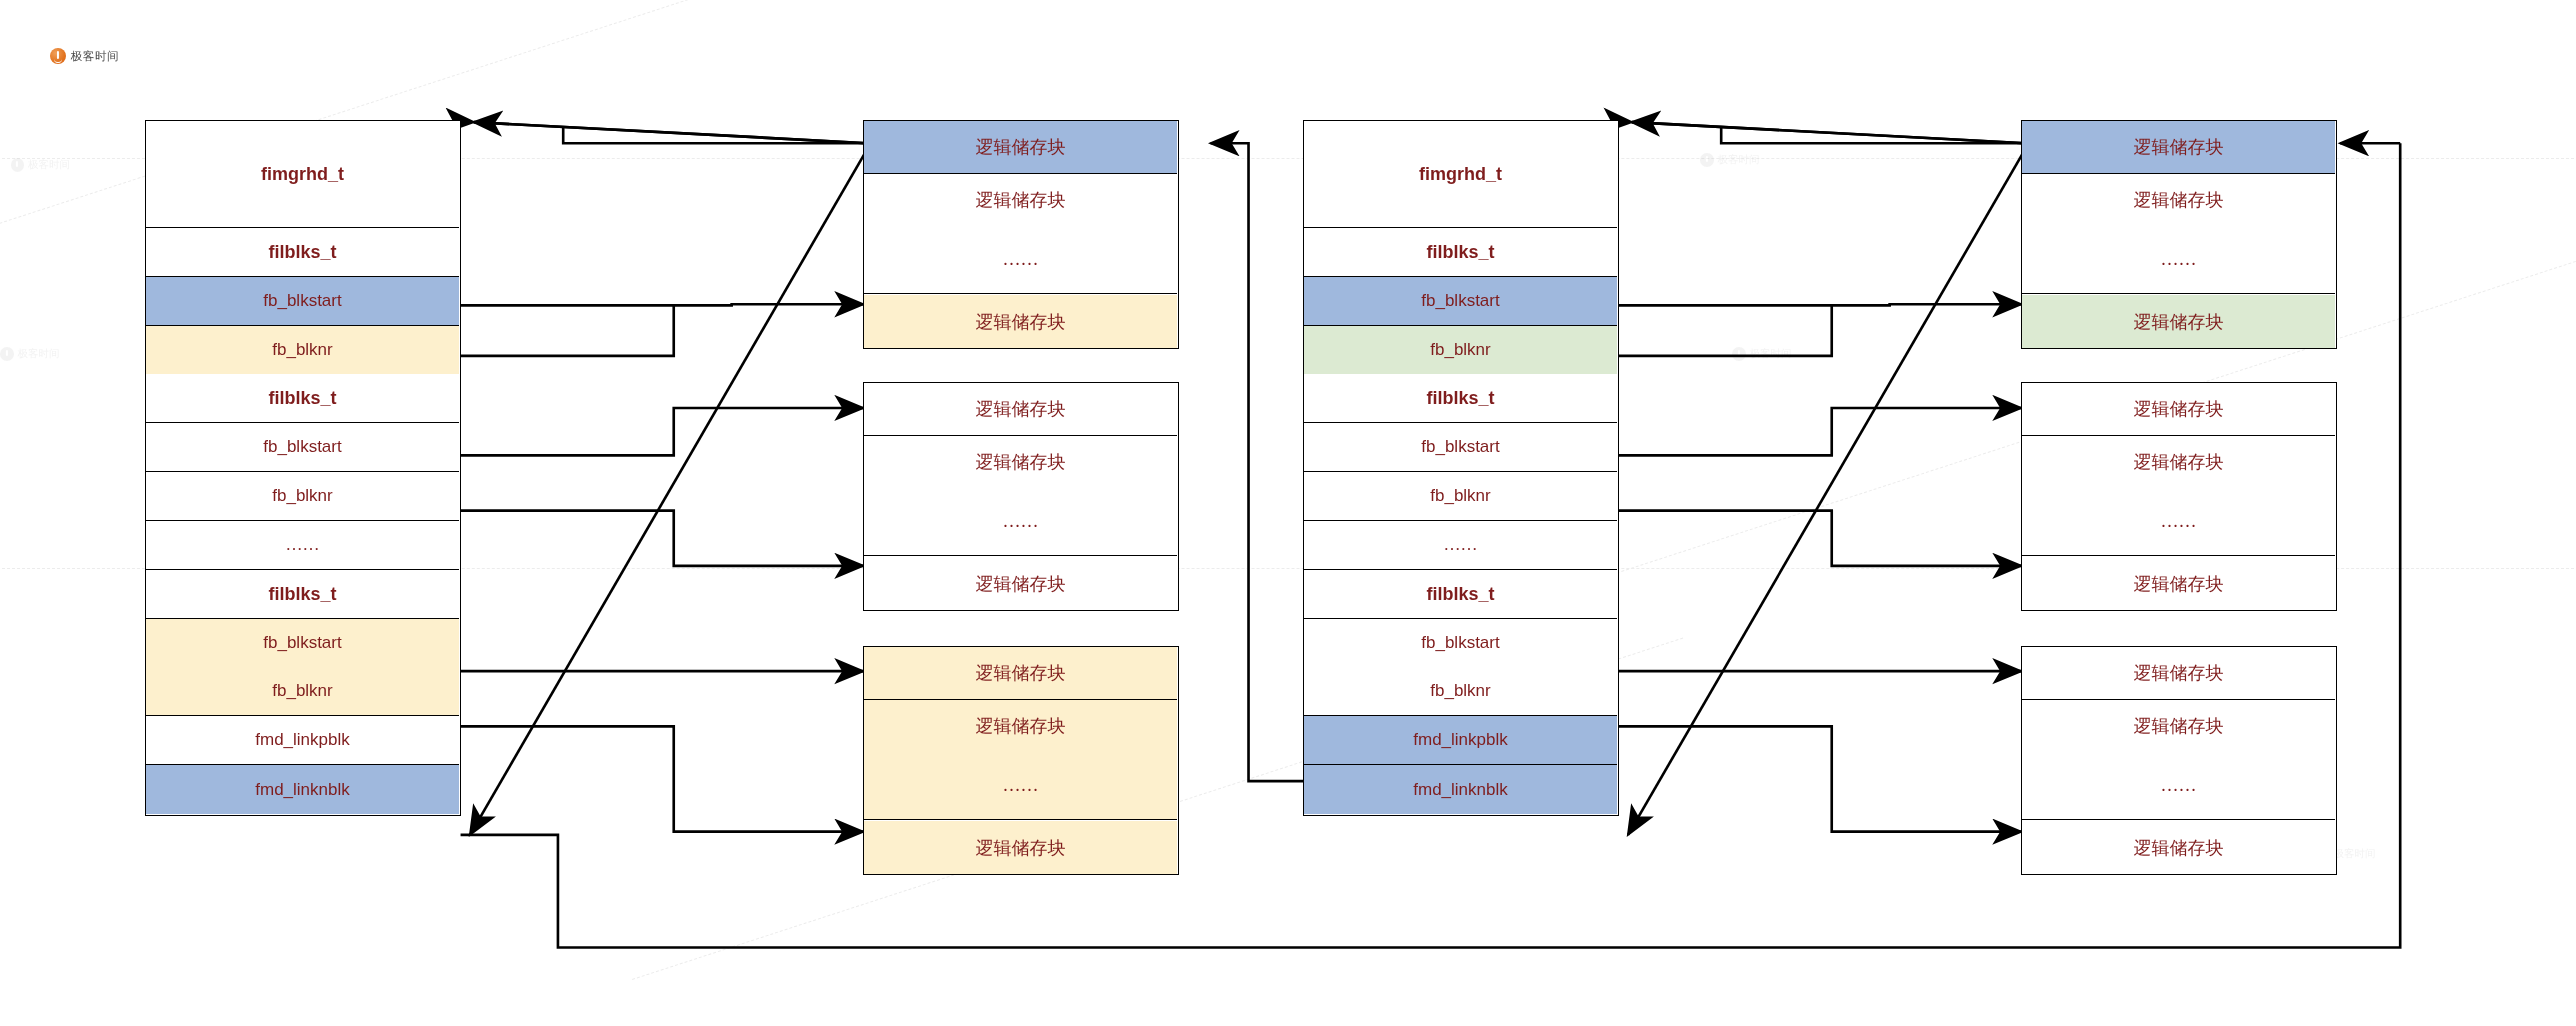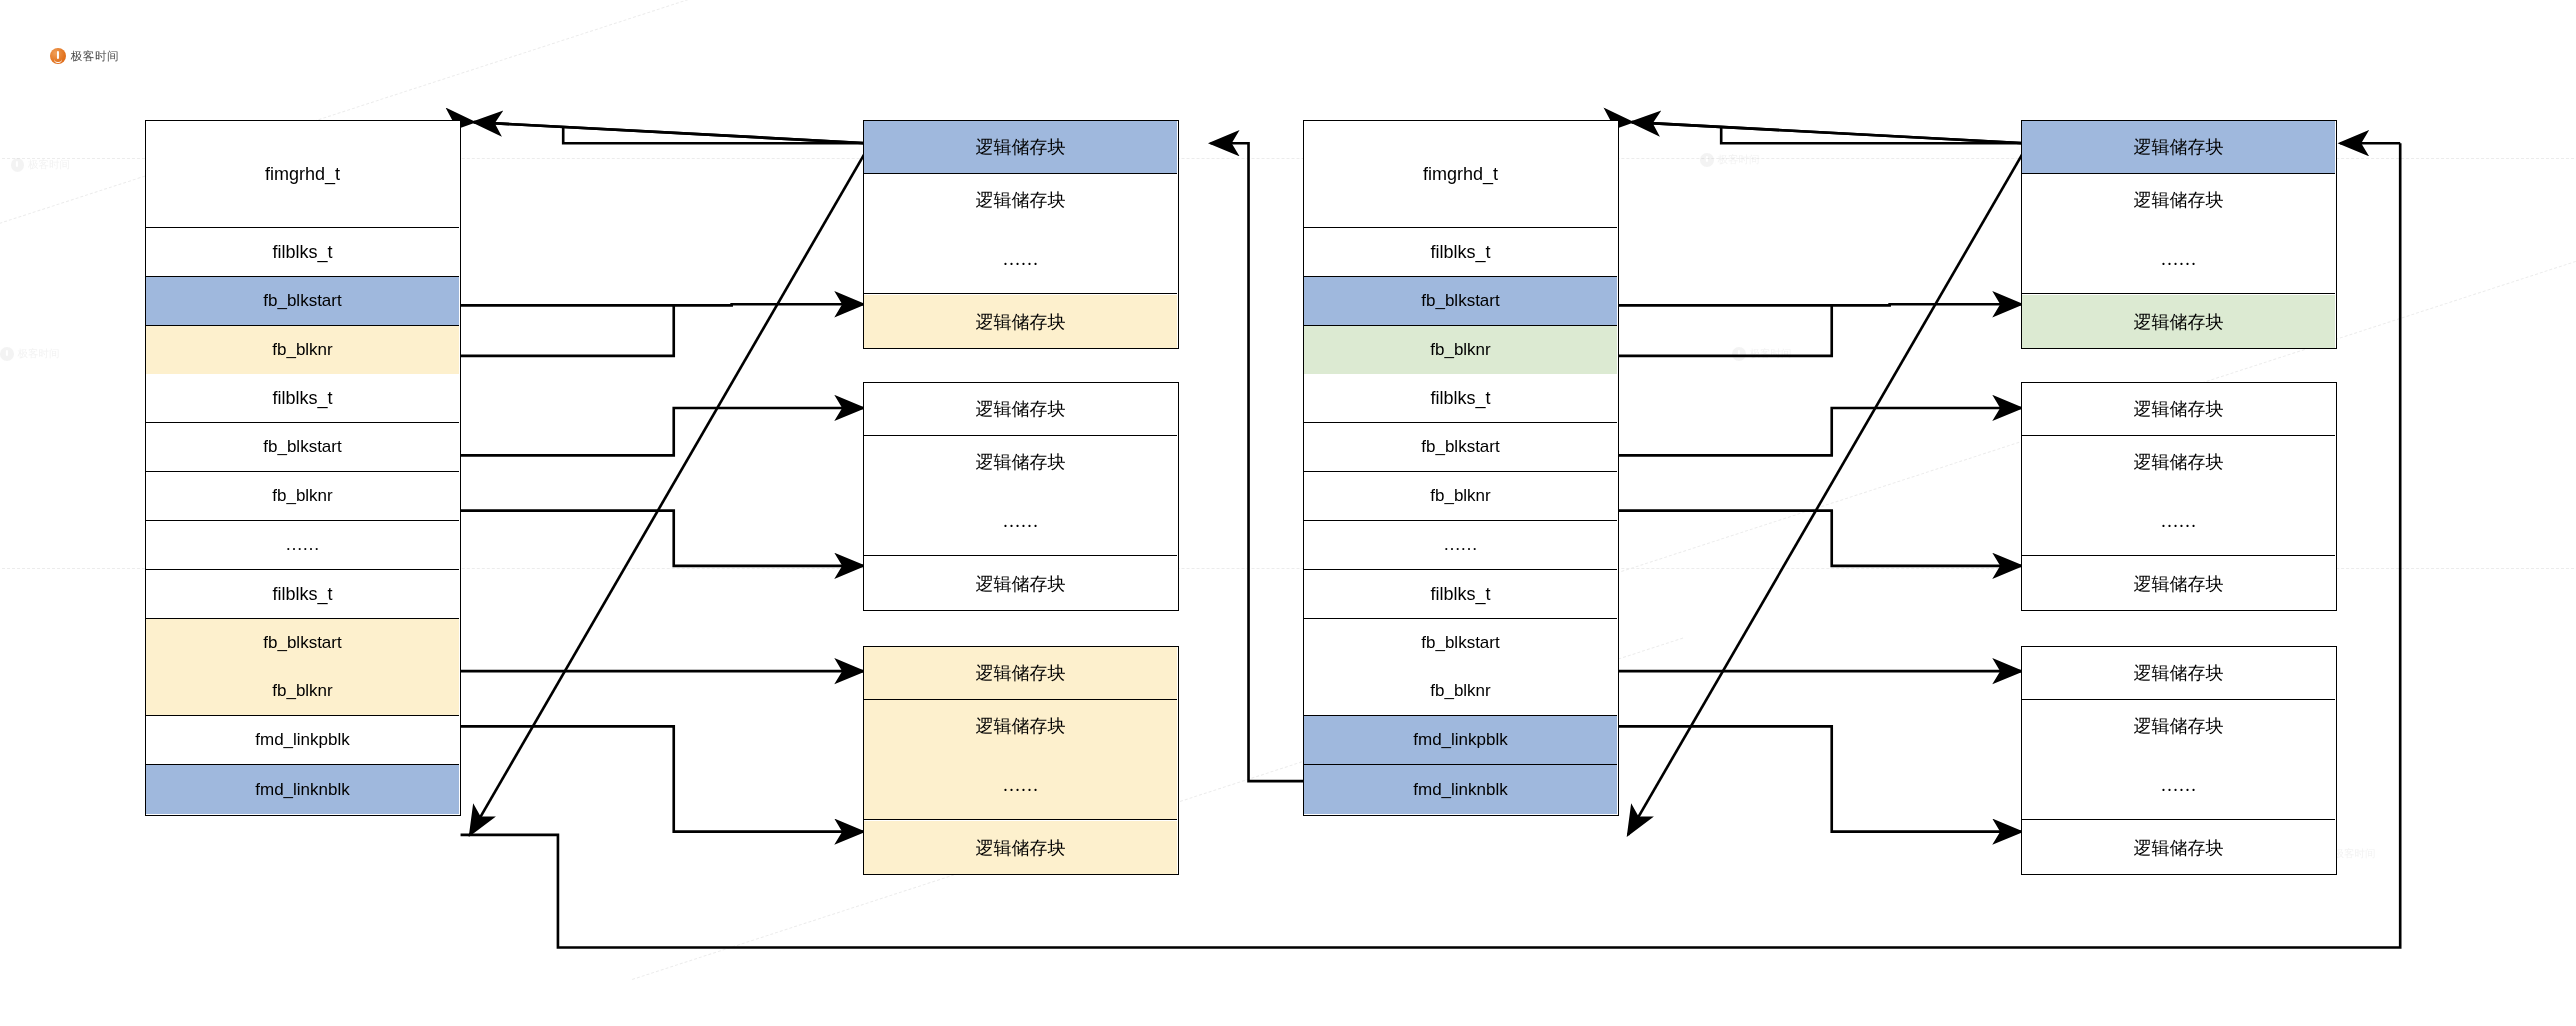--- a/index.html
+++ b/index.html
@@ -34,23 +34,23 @@
     background:#fff;transform:translateX(-50%);border-radius:1.1px;}
   .wm-tile .t{font-size:10.5px;color:#b0b0b0;white-space:nowrap;}
 
   .wm-line{position:absolute;height:0;border-top:1.1px dashed #ececec;
            transform-origin:0 0;pointer-events:none;}
 
   
   .box{position:absolute;box-sizing:border-box;border:1.6px solid #000;background:#fff;}
   .row{position:absolute;left:0;box-sizing:border-box;
        display:flex;align-items:center;justify-content:center;
-       border-bottom:1.6px solid #000;color:#000000;white-space:nowrap;}
+       border-bottom:1.6px solid #000;color:#7f1d1d;white-space:nowrap;}
   .row:last-child{border-bottom:none;}
-  .row.bold{font-weight:normal;}
+  .row.bold{font-weight:bold;}
   .cjk{font-family:Liberation Serif, serif;}
 
   svg.wires{position:absolute;left:0;top:0;width:2576px;height:1027px;overflow:visible;}
 </style>
 </head>
 <body>
 
 <div id="stage">
 
   <div class="wm-line" style="left:-158px;top:274px;width:1105px;transform:rotate(-18deg);"></div>

